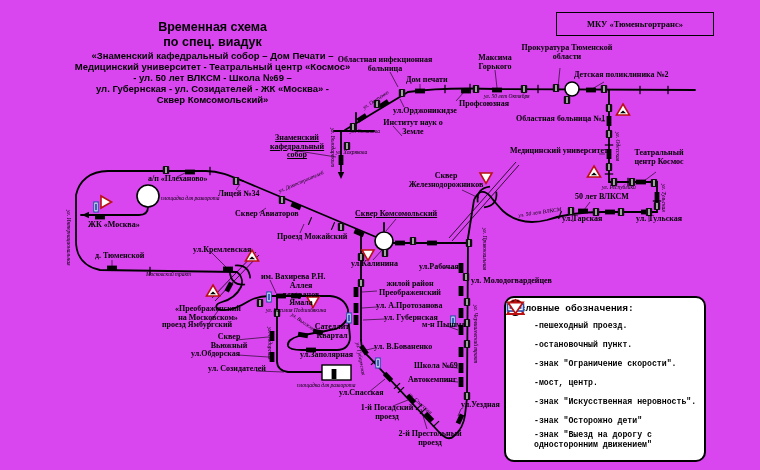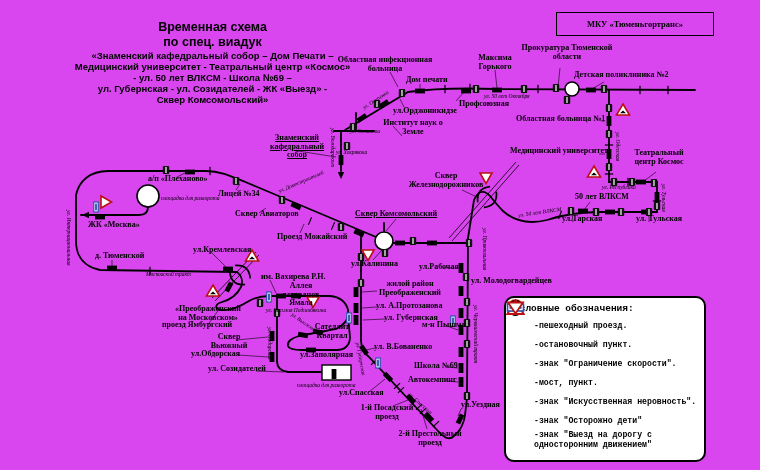--- a/index.html
+++ b/index.html
@@ -447,21 +447,21 @@
       <polygon points="0,-4 3.2,3 -3.2,3" fill="#000" transform="translate(341,175) rotate(180)"></polygon>
       <polygon points="0,-4 3.2,3 -3.2,3" fill="#000" transform="translate(86,215) rotate(-90)"></polygon>
     </svg>
 
   <div class="title">
       <div class="tl big">Временная схема</div>
       <div class="tl big">по спец. виадук</div>
       <div class="tl">«Знаменский кафедральный собор – Дом Печати –</div>
       <div class="tl">Медицинский университет - Театральный центр «Космос»</div>
       <div class="tl">- ул. 50 лет ВЛКСМ - Школа №69 –</div>
-      <div class="tl">ул. Губернская - ул. Созидателей - ЖК «Выезд» -</div>
+      <div class="tl">ул. Губернская - ул. Созидателей - ЖК «Москва» -</div>
       <div class="tl">Сквер Комсомольский»</div>
     </div>
 
   <div class="orgbox">
     <span>МКУ «Тюменьгортранс»</span>
   </div>
 
   <div>
       <div class="ml c" style="left: 335px; top: 56px; width: 100px;">Областная инфекционная больница</div>
       <div class="ml" style="left: 406px; top: 76px;">Дом печати</div>
@@ -561,21 +561,21 @@
           </div>
           <div class="lg-tx">-знак "Ограничение скорости".</div>
         </div>
         <div class="lg-row">
           <div class="lg-ic">
             <svg width="19" height="19" viewBox="0 0 19 19">
               <path d="M2,8 Q9.5,-2 17,8" fill="none" stroke="#000" stroke-width="1.8"></path>
               <path d="M2,12 Q9.5,22 17,12" fill="none" stroke="#000" stroke-width="1.8"></path>
             </svg>
           </div>
-          <div class="lg-tx">-мост, пункт.</div>
+          <div class="lg-tx">-мост, центр.</div>
         </div>
         <div class="lg-row">
           <div class="lg-ic">
             <svg width="19" height="19" viewBox="0 0 19 19">
               <polygon points="9.5,2.5 17.5,16 1.5,16" fill="#fff" stroke="#bb1111" stroke-width="1.8"></polygon>
               <polygon points="5.5,13.5 9.5,9.5 13.5,13.5" fill="#000"></polygon>
             </svg>
           </div>
           <div class="lg-tx">-знак "Искусственная неровность".</div>
         </div>

